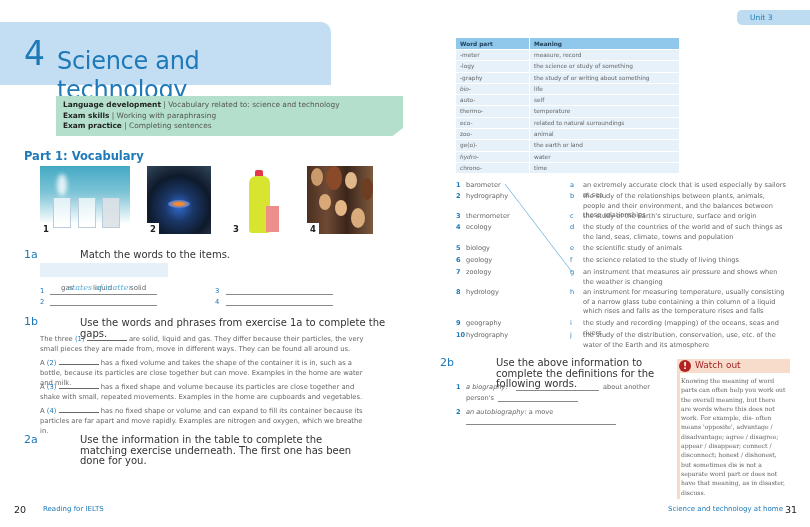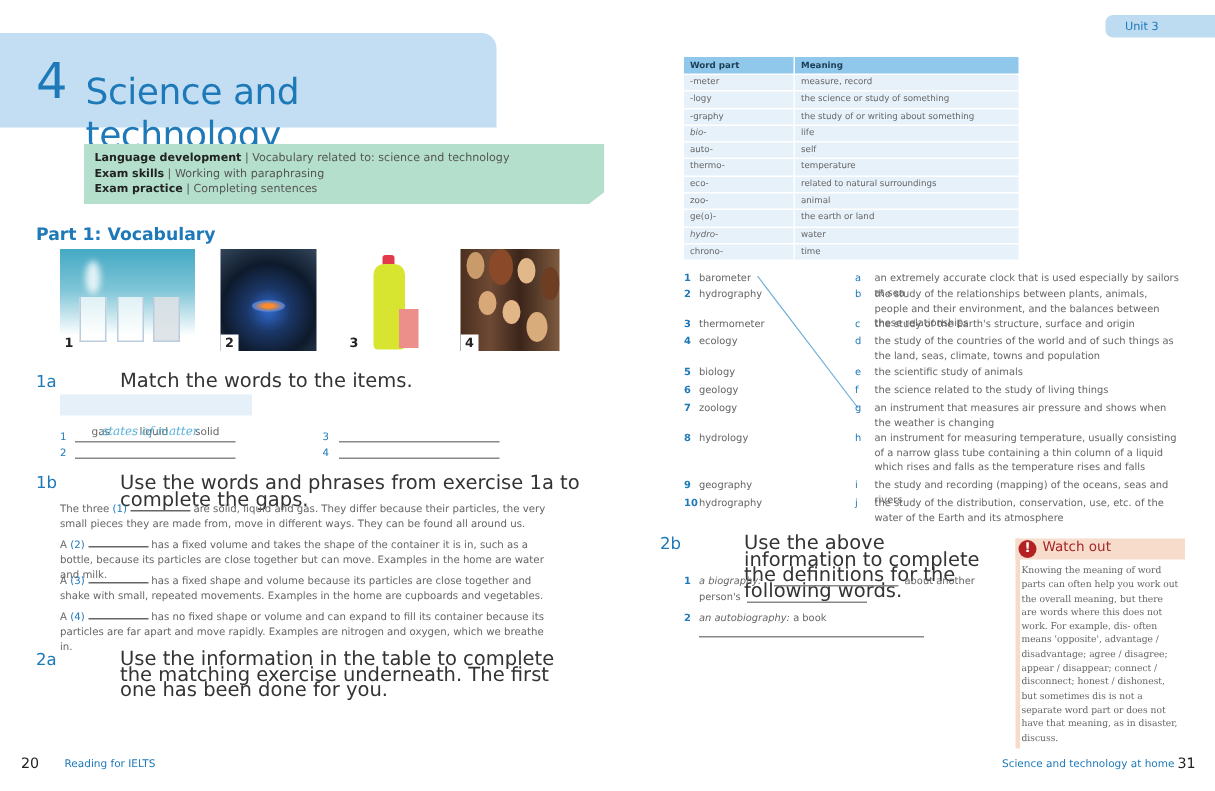--- a/index.html
+++ b/index.html
@@ -51,21 +51,21 @@
   .flame { position: absolute; left: 21px; top: 34px; width: 22px; height: 8px; border-radius: 50%; background: radial-gradient(#ff8c2a 20%, #3d7be0 70%); }
   .photo-3 { left: 230px; width: 62px; background: #fff; }
   .bottle { position: absolute; left: 19px; top: 10px; width: 21px; height: 57px; background: #d7e530; border-radius: 7px 7px 3px 3px; }
   .bottle-cap { position: absolute; left: 25px; top: 4px; width: 8px; height: 8px; background: #e23a4b; border-radius: 2px; }
   .sponge { position: absolute; left: 36px; top: 40px; width: 13px; height: 26px; background: #ec8f8a; }
   .photo-4 { left: 307px; width: 66px; background: linear-gradient(90deg, #4b2f20, #6e4a34 30%, #3b251a 60%, #7e5a3f); overflow: hidden; }
   .spoon { position: absolute; border-radius: 50%; background: #d8a878; }
 
   
   .ex-label { position: absolute; font-size: 11px; color: #1e79b8; font-weight: normal; }
-  .ex-instr { position: absolute; font-size: 13px; color: #333; line-height: 10.5px; padding-left: 40px; }
+  .ex-instr { position: absolute; font-size: 10px; color: #333; line-height: 10.5px; padding-left: 40px; }
   .body-text { position: absolute; font-size: 6.8px; color: #666; line-height: 10px; }
   .body-text .gapnum { color: #1e79b8; }
   .gap { display: inline-block; width: 40px; border-bottom: 0.6px solid #666; height: 6px; }
 
   .word-box {
     position: absolute; left: 40px; top: 263px; width: 128px; height: 14px;
     background: #e6f0f9; font-size: 7px; color: #666; line-height: 14px;
   }
   .word-box span { position: absolute; top: 18px; }
 
@@ -289,21 +289,21 @@
 
   <div class="match-left" style="left:51px;top:383px">
     <span class="n">1</span><i>a biography:</i>
   </div>
   <div class="answer-line" style="left:111px;top:390px;width:83px"></div>
   <div class="match-left" style="left:198px;top:383px">about another</div>
   <div class="match-left" style="left:61px;top:394px">person's</div>
   <div class="answer-line" style="left:93px;top:401px;width:80px"></div>
 
   <div class="match-left" style="left:51px;top:408px">
-    <span class="n">2</span><i>an autobiography:</i> <span>a book</span>
+    <span class="n">2</span><i>an autobiography:</i> <span>a move</span>
   </div>
   <div class="answer-line" style="left:61px;top:424px;width:150px"></div>
 
   <div class="watch-box">
     <div class="watch-header">
       <div class="watch-icon">!</div>
       <div class="watch-title">Watch out</div>
     </div>
     <div class="watch-body">Knowing the meaning of word parts can often help you work out the overall meaning, but there are words where this does not work. For example, dis- often means 'opposite', advantage / disadvantage; agree / disagree; appear / disappear; connect / disconnect; honest / dishonest, but sometimes dis is not a separate word part or does not have that meaning, as in disaster, discuss.</div>
   </div>

